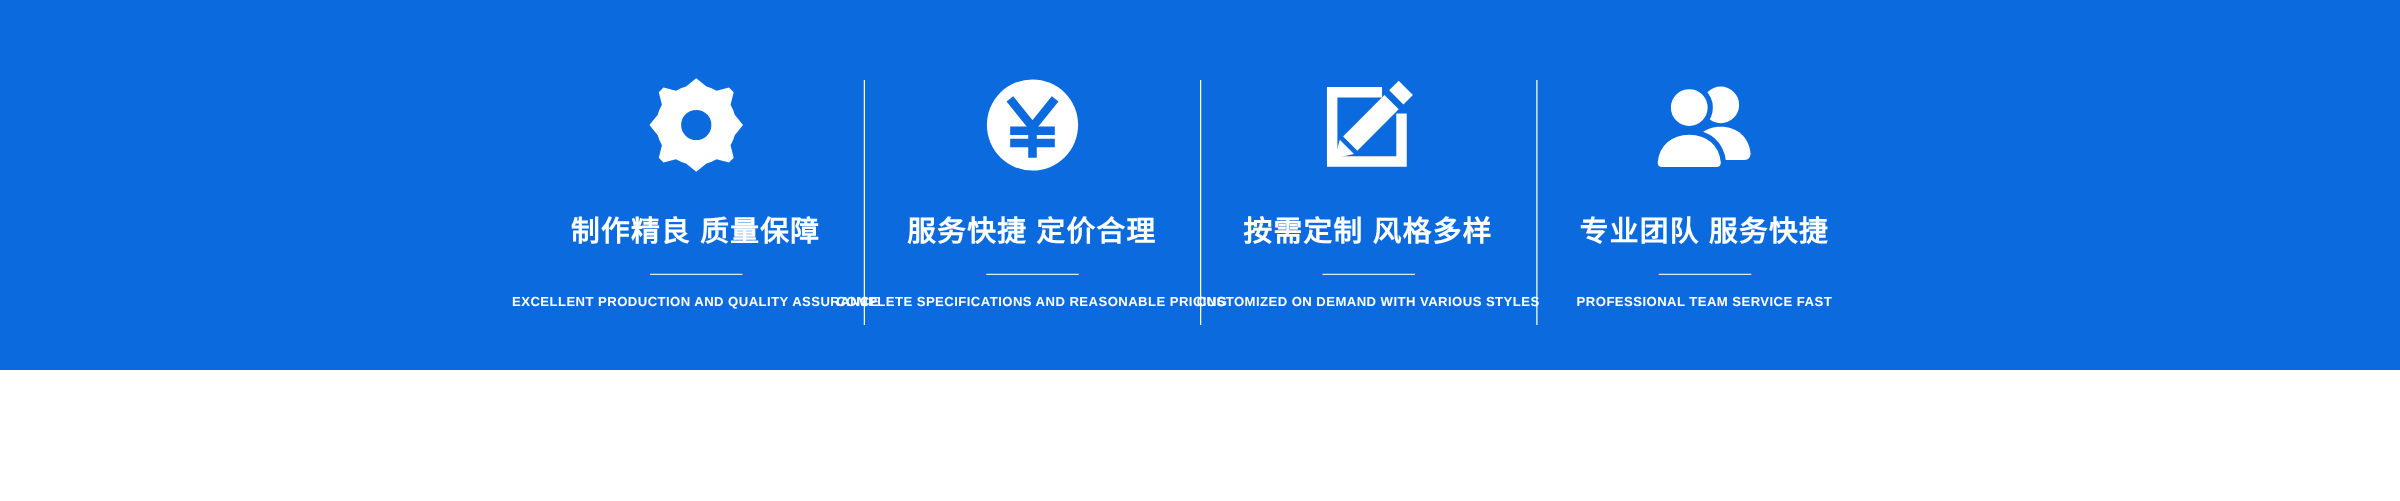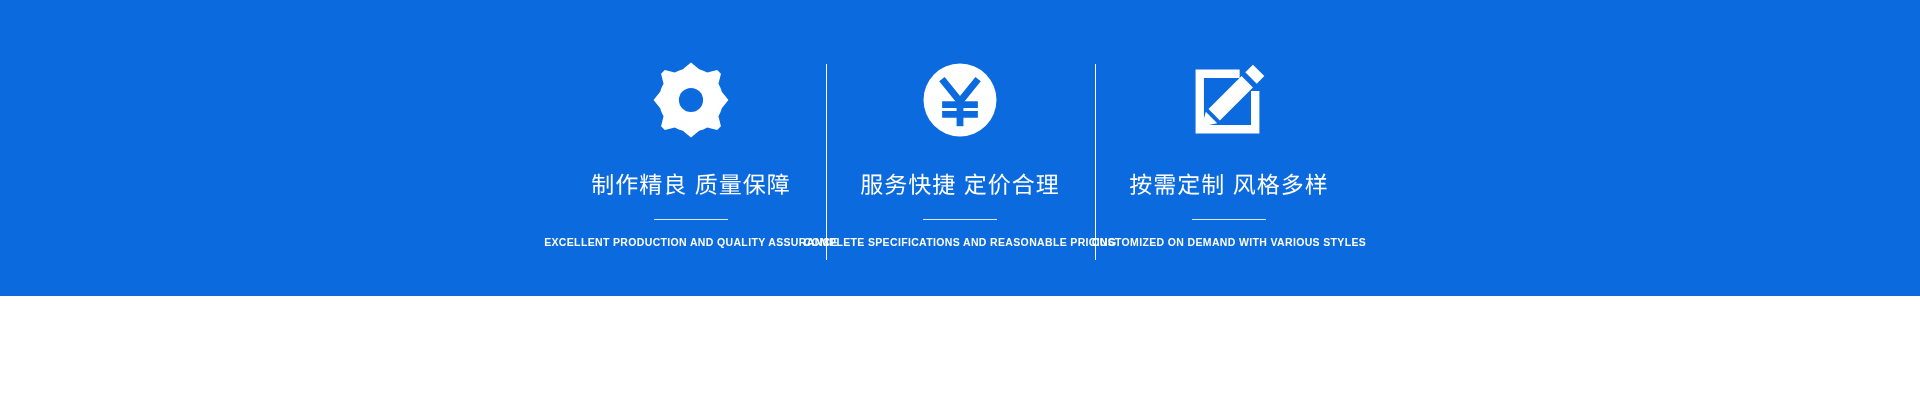--- a/index.html
+++ b/index.html
@@ -47,21 +47,21 @@
     margin-top:52px;
     display:flex;
     align-items:center;
     justify-content:center;
   }
   .icon-wrap svg{display:block;}
   .title{
     margin-top:26px;
     color:#ffffff;
     font-size:23px;
-    font-weight:normal;
+    font-weight:bold;
     letter-spacing:1px;
     line-height:1;
     white-space:nowrap;
     text-align:center;
   }
   .rule{
     width:74px;
     height:1px;
     background:rgba(255,255,255,.85);
     margin-top:22px;
@@ -128,17 +128,34 @@
           <path fill="#ffffff" d="M81.5 3.5 L96.5 18.5 L86.5 28.5 L71.5 13.5 Z"></path>
           <path fill="#ffffff" d="M66.5 18.5 L81.5 33.5 L38 77 L23 62 Z"></path>
           <path fill="#ffffff" d="M19.5 65.5 L34.5 80.5 L14 85 Z"></path>
         </svg>
       </div>
       <div class="title">按需定制 风格多样</div>
       <div class="rule"></div>
       <div class="subtitle">CUSTOMIZED ON DEMAND WITH VARIOUS STYLES</div>
     </div>
 
+    <div class="feature">
+      <div class="icon-wrap">
+        <svg width="84" height="72" viewBox="0 0 120 100" aria-hidden="true">
+          <g fill="#ffffff">
+            <circle cx="78" cy="27" r="21"></circle>
+            <path d="M78 52 c-19 0 -32 12 -34 30 c-.4 4 2 8 7 8 h54 c5 0 7.4 -4 7 -8 c-2 -18 -15 -30 -34 -30 Z"></path>
+          </g>
+          <g fill="#ffffff" stroke="#0a6ade" stroke-width="6">
+            <circle cx="42" cy="30" r="24"></circle>
+            <path d="M42 58 c-22 0 -37 14 -39 34 c-.5 5 2.4 9 8 9 h62 c5.6 0 8.5 -4 8 -9 c-2 -20 -17 -34 -39 -34 Z"></path>
+          </g>
+        </svg>
+      </div>
+      <div class="title">专业团队 服务快捷</div>
+      <div class="rule"></div>
+      <div class="subtitle">PROFESSIONAL TEAM SERVICE FAST</div>
+    </div>
 
   </div>
 </div>
 
 <div id="bottom-strip"></div>
 
 </body></html>

